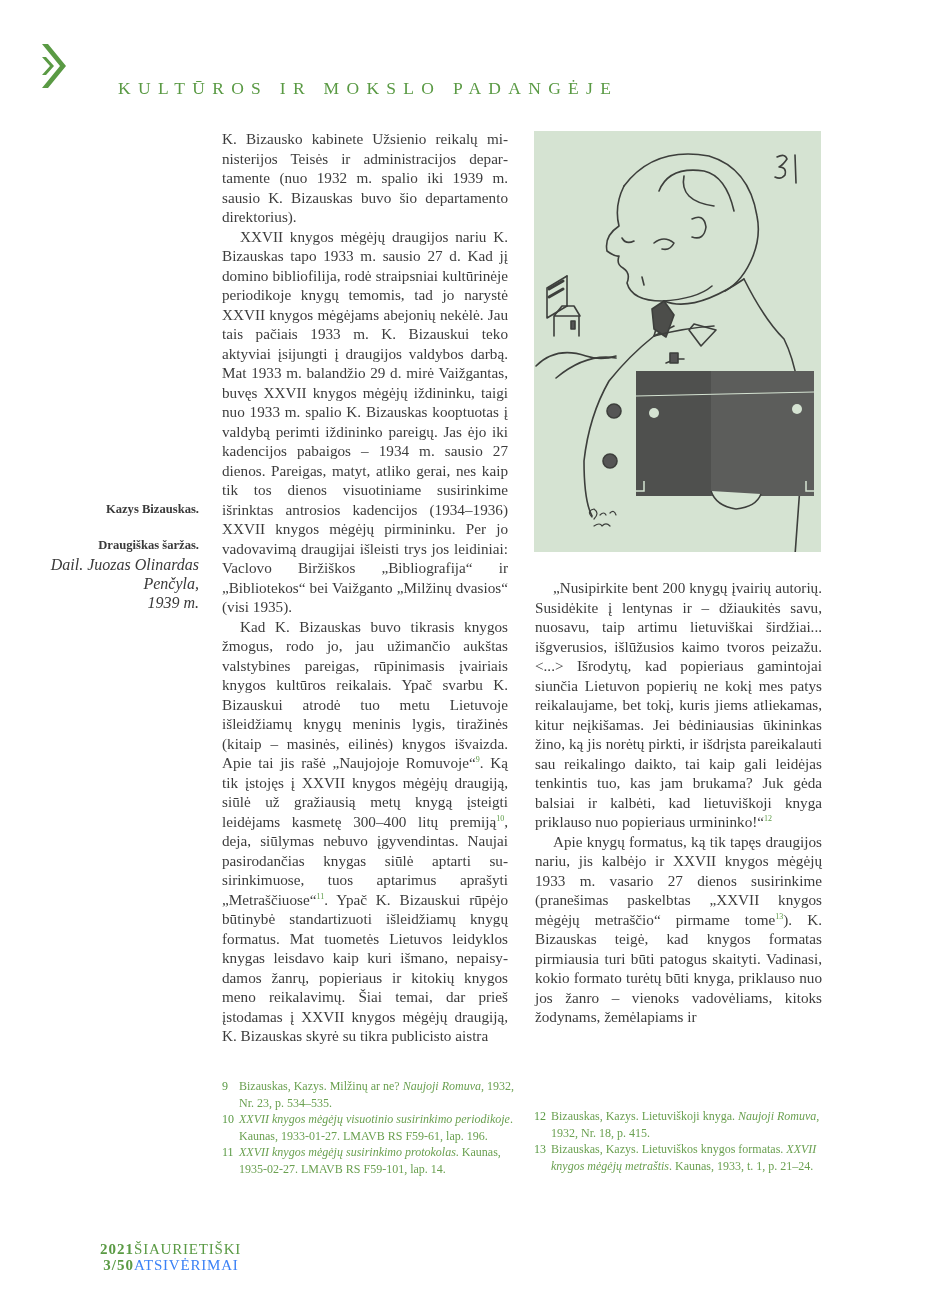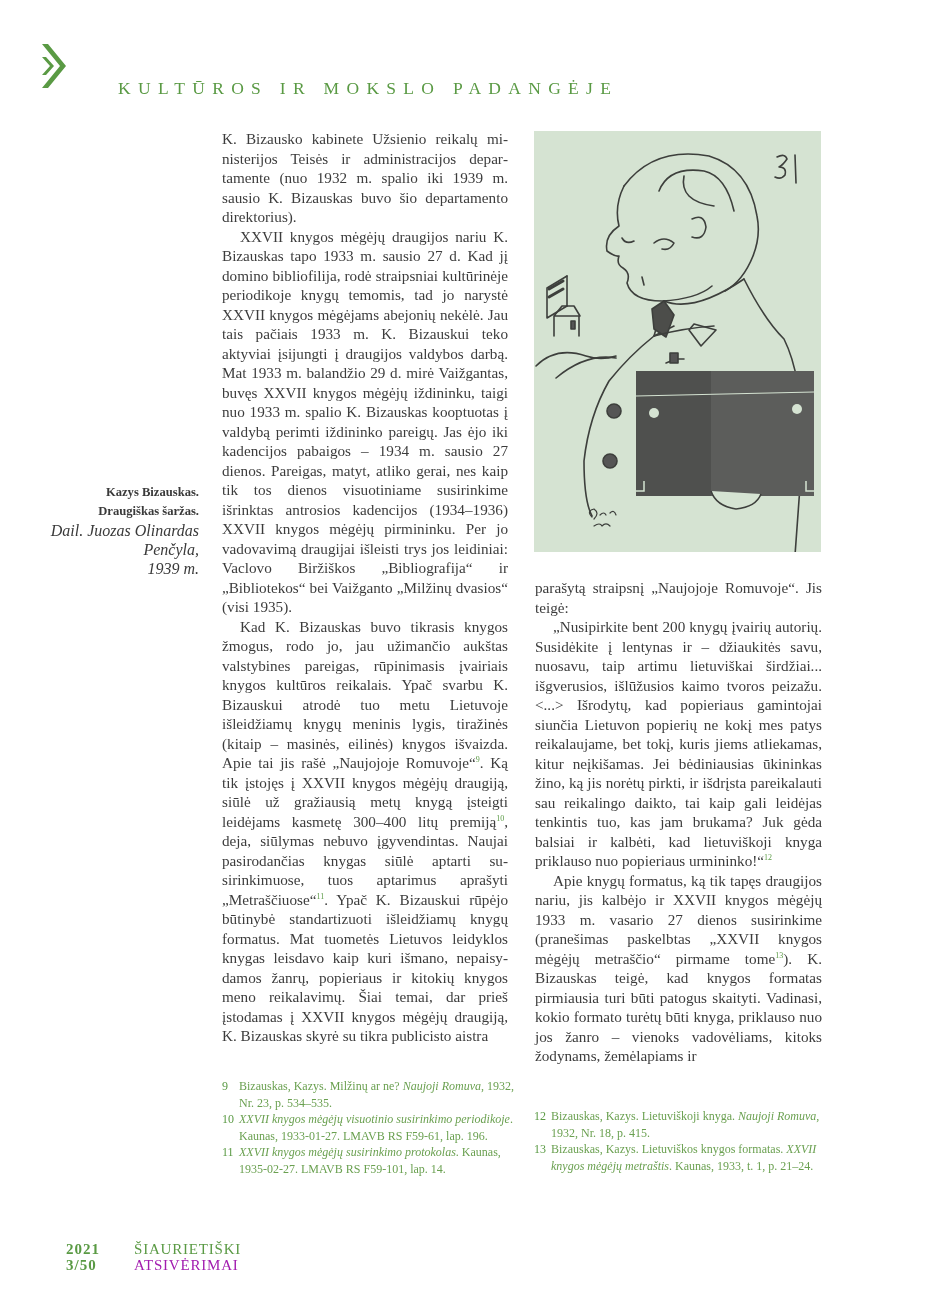--- a/index.html
+++ b/index.html
@@ -4,21 +4,21 @@
 <style>
   html, body { margin: 0; padding: 0; background: #ffffff; }
   body { width: 931px; height: 1316px; position: relative; overflow: hidden;
          font-family: "Liberation Serif", "DejaVu Serif", serif; color: #3a3a3a; }
 
   .header-chevron { position: absolute; left: 40px; top: 44px; width: 28px; height: 44px; }
   .header-title { position: absolute; left: 118px; top: 50px; font-size: 17.5px; letter-spacing: 7.3px;
                   color: #5a9a44; font-family: "Liberation Serif", serif; white-space: nowrap; margin-top: 28px; }
 
   .caption { position: absolute; left: 20px; top: 483px; width: 179px; text-align: right; font-size: 12.6px; line-height: 19px; color: #3a3a3a; }
-  .caption .bold { font-weight: bold; }
+  .caption .bold { font-weight: bold; margin-top: 17px; }
   .caption .ital { font-style: italic; font-size: 16px; }
 
   .col { position: absolute; font-size: 15.2px; line-height: 19.5px; text-align: justify; color: #3c3c3c; hyphens: manual; }
   .col-left { left: 222px; top: 129px; width: 286px; }
   .col-right { left: 535px; top: 578px; width: 287px; }
   .col p { margin: 0; text-indent: 0; }
   .col p.ind { text-indent: 18px; }
   .col sup { color: #5a9a44; font-size: 8px; vertical-align: 6px; line-height: 0; }
 
   .illustration { position: absolute; left: 534px; top: 131px; width: 287px; height: 421px; background: #d5e3d2; overflow: hidden; }
@@ -26,23 +26,23 @@
   .footnotes { position: absolute; font-size: 12px; line-height: 16.5px; color: #6aa050; }
   .fn-left { left: 222px; top: 1078px; width: 300px; }
   .fn-right { left: 534px; top: 1108px; width: 300px; }
   .fn { display: flex; }
   .fn .num { width: 17px; flex: none; color: #5a9a44; }
   .fn .body { flex: 1; }
   .fn i { }
 
   .footer { position: absolute; left: 66px; top: 1241px; font-size: 15px; line-height: 16px; color: #5a9a44; letter-spacing: 1px; }
   .footer .row { display: flex; }
-  .footer .nums { width: 68px; font-weight: bold; }
+  .footer .nums { width: 68px; font-weight: bold; text-align: right; }
   .footer .brand { letter-spacing: 0.8px; text-align: right; }
-  .footer .brand.dark { color: #a21caf; }
+  .footer .brand.dark { color: #3b82f6; }
 </style>
 </head>
 <body>
 
 <svg class="header-chevron" viewBox="0 0 28 44">
   <polygon points="2,0 8,0 26,22 8,44 2,44 20,22" fill="#5a9a44"></polygon>
   <polygon points="2,13 6,13 14,22 6,31 2,31 10,22" fill="#5a9a44"></polygon>
 </svg>
 <div class="header-title">KULTŪROS IR MOKSLO PADANGĖJE</div>
 
@@ -108,21 +108,20 @@
     <rect x="102" y="240" width="75" height="125" fill="#4f504e"></rect>
     <circle cx="120" cy="282" r="5" fill="#d5e3d2"></circle>
     <circle cx="263" cy="278" r="5" fill="#d5e3d2"></circle>
     <path d="M102,265 l178,-4" stroke="#d5e3d2" stroke-width="1"></path>
     <path d="M102,360 l8,0 l0,-10 M280,360 l-8,0 l0,-10" stroke="#d5e3d2" stroke-width="1.5" fill="none"></path>
     <path d="M177,360 q5,15 25,18 q20,-2 25,-15" fill="#d5e3d2" stroke="#3d3f3c" stroke-width="1.6"></path>
   </svg>
 </div>
 
 <div class="col col-right">
-  <p>parašytą straipsnį „Naujojoje Romuvoje“. Jis teigė:</p>
   <p class="ind"><span>„Nusipirkite bent 200 knygų įvairių au­torių. Susidėkite į lentynas ir – džiaukitės savu, nuosavu, taip artimu lietuviškai šir­džiai... išgverusios, išlūžusios kaimo tvo­ros peizažu. &lt;...&gt; Išrodytų, kad popieriaus gamintojai siunčia Lietuvon popierių ne kokį mes patys reikalaujame, bet tokį, ku­ris jiems atliekamas, kitur neįkišamas. Jei bėdiniausias ūkininkas žino, ką jis norėtų pirkti, ir išdrįsta pareikalauti sau reikalin­go daikto, tai kaip gali leidėjas tenkintis tuo, kas jam brukama? Juk gėda balsiai ir kalbėti, kad lietuviškoji knyga priklauso nuo popieriaus urmininko!“</span><sup>12</sup></p>
   <p class="ind"><span>Apie knygų formatus, ką tik tapęs drau­gijos nariu, jis kalbėjo ir XXVII knygos mėgėjų 1933 m. vasario 27 dienos susirin­kime (pranešimas paskelbtas „XXVII kny­gos mėgėjų metraščio“ pirmame tome</span><sup>13</sup><span>). K. Bizauskas teigė, kad knygos formatas pirmiausia turi būti patogus skaityti. Va­dinasi, kokio formato turėtų būti knyga, priklauso nuo jos žanro – vienoks vadovė­liams, kitoks žodynams, žemėlapiams ir</span></p>
 </div>
 
 <div class="footnotes fn-left">
   <div class="fn">
     <span class="num">9</span>
     <span class="body"><span>Bizauskas, Kazys. Milžinų ar ne? </span><i>Naujoji Romuva</i><span>, 1932, Nr. 23, p. 534–535.</span></span>
   </div>
   <div class="fn">

